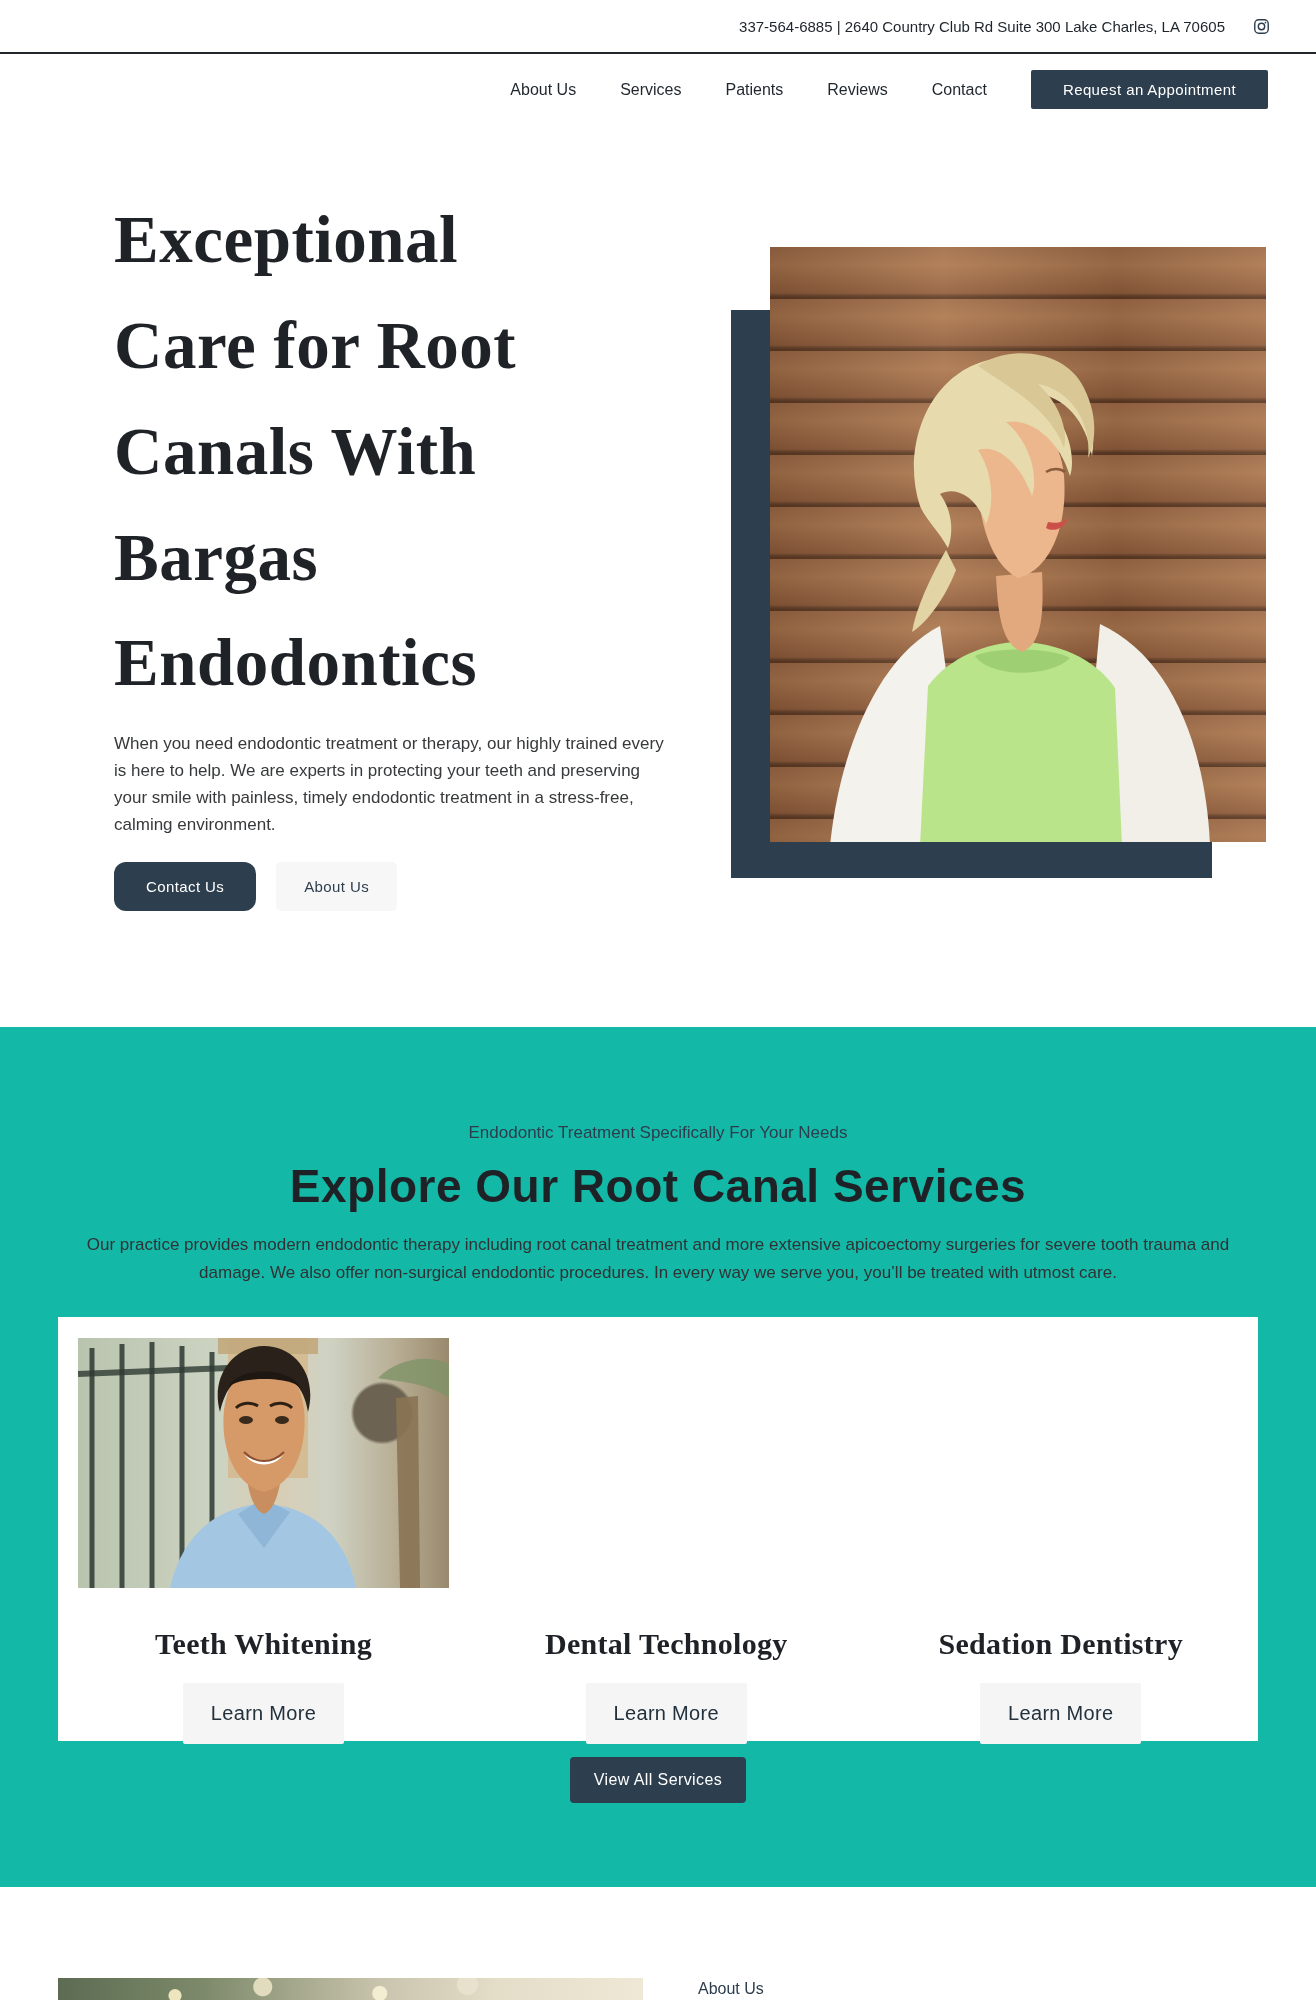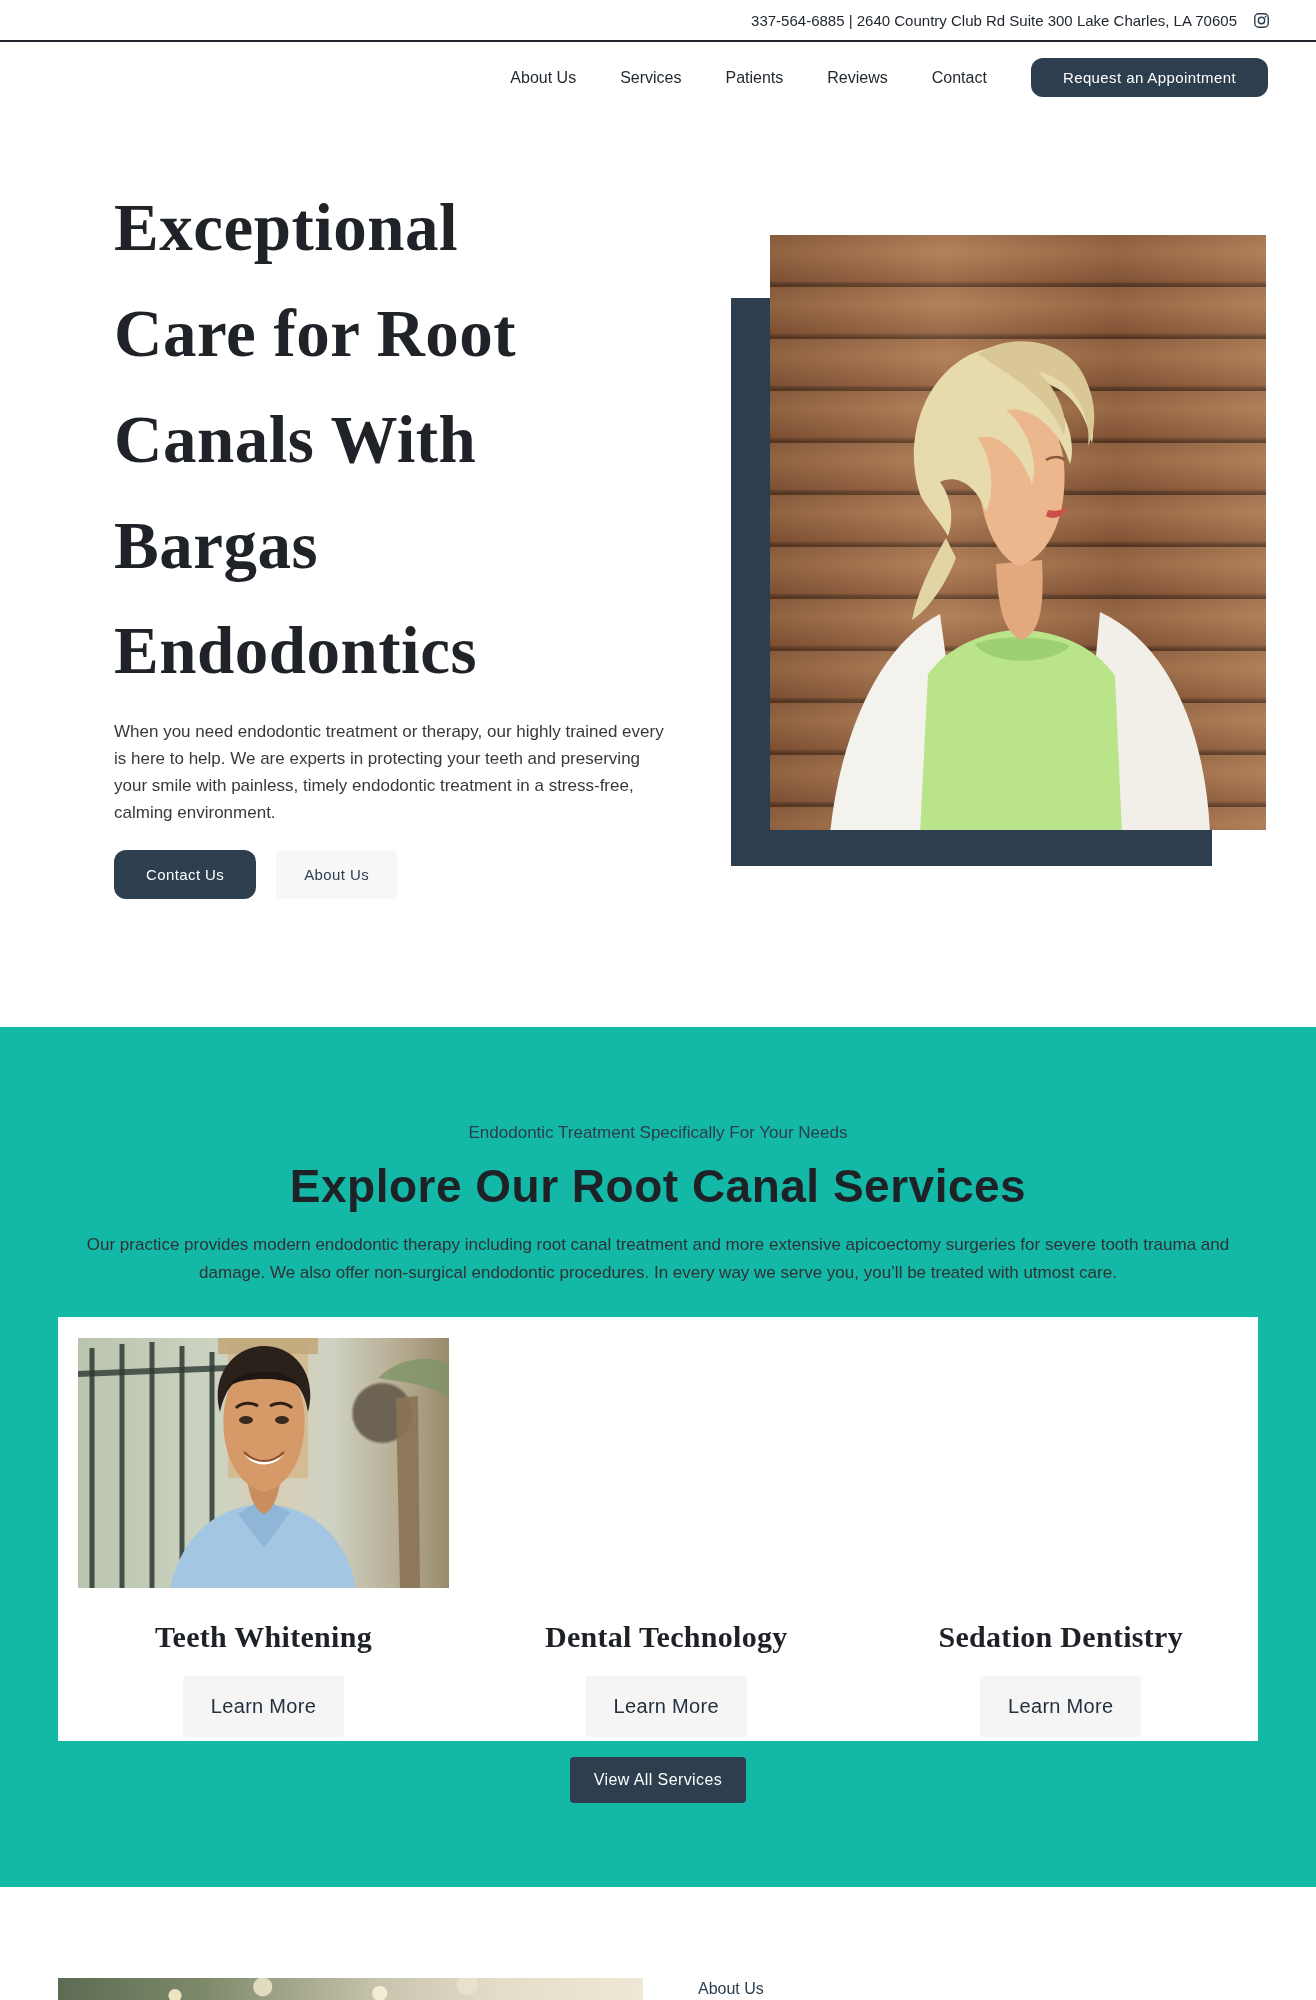--- a/index.html
+++ b/index.html
@@ -17,31 +17,31 @@
   .tooth-svg { width:64px; height:82px; flex:0 0 auto; }
   .logo-text { padding-top:16px; }
   .logo-title {
     font-family:"Liberation Serif", serif; font-weight:bold;
     font-size:21px; letter-spacing:1.5px; color:#9a9a9a;
     text-shadow:1px 1px 0 #ffffff, 2px 2px 0 #c9c9c9;
   }
   .logo-sub { font-size:18px; font-weight:bold; color:#2f74b8; margin-top:4px; }
 
   .header-right { flex:1; }
-  .topbar { height:40px; display:flex; align-items:center; justify-content:flex-end; gap:16px; padding-right:46px; }
+  .topbar { height:52px; display:flex; align-items:center; justify-content:flex-end; gap:28px; padding-right:46px; }
   .topbar-text { font-size:15px; color:#1d242b; }
   .insta { width:17px; height:17px; display:block; }
   .nav-row {
     border-top:2px solid #20262b;
     display:flex; align-items:center; justify-content:flex-end;
     gap:44px; padding:16px 48px 16px 0;
   }
   .nav-link { font-size:16px; color:#1f262d; cursor:pointer; text-decoration:none; }
   .btn-navy {
-    background:#2d3e4e; color:#ffffff; border:none; border-radius:12px;
+    background:#2d3e4e; color:#ffffff; border:none; border-radius:2px;
     font-family:"Liberation Sans", sans-serif; font-size:15px; letter-spacing:0.4px;
     padding:10px 26px; cursor:pointer;
   }
   .nav-cta { padding:11px 32px; }
 
   
   .hero { position:relative; height:892px; }
   .hero-copy { position:absolute; left:114px; top:62px; width:575px; }
   .hero-title {
     font-family:"Liberation Serif", serif; font-weight:bold;
@@ -86,21 +86,21 @@
   }
   .service-col { display:flex; flex-direction:column; align-items:center; justify-content:flex-end; padding:0 20px; }
   .service-photo {
     width:371px; height:250px; margin-bottom:6px; position:relative; overflow:hidden;
     background:
       radial-gradient(circle at 82% 30%, #6d6352 0 8%, transparent 9%),
       linear-gradient(90deg, #b9c4ae 0%, #cdd3c2 38%, #d9cdb4 52%, #cfd2c3 68%, #b7ad93 86%, #9a8a6d 100%);
   }
   .service-title {
     font-family:"Liberation Serif", serif; font-weight:bold;
-    font-size:30px; color:#1e2227; margin-top:26px; letter-spacing:0.3px;
+    font-size:30px; color:#1e2227; margin-top:33px; letter-spacing:0.3px;
   }
   .btn-learn {
     margin-top:22px; background:#f5f5f6; color:#23313d; border:none;
     font-family:Liberation Sans, sans-serif; font-size:20px; letter-spacing:0.3px;
     padding:19px 28px; cursor:pointer; border-radius:2px;
   }
   .view-all-wrap { margin-top:16px; }
   .btn-viewall { padding:14px 24px; font-size:16px; border-radius:4px; }
 
   

